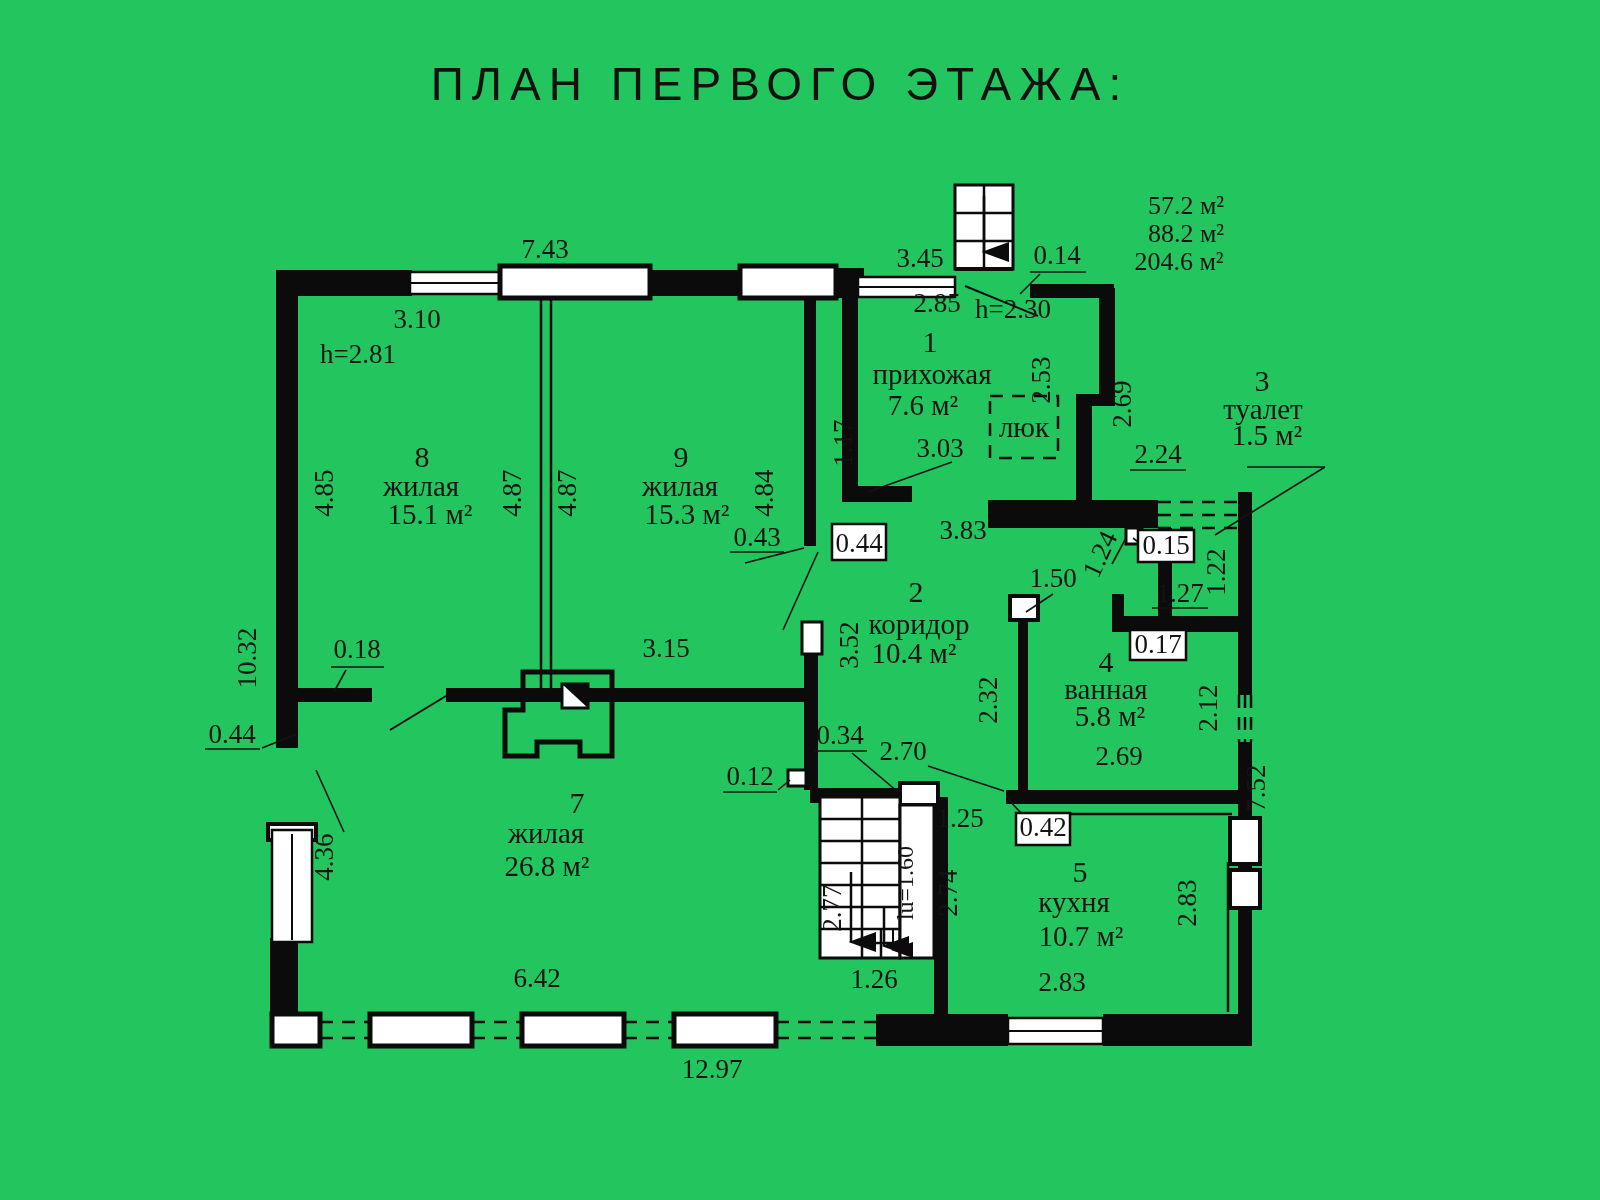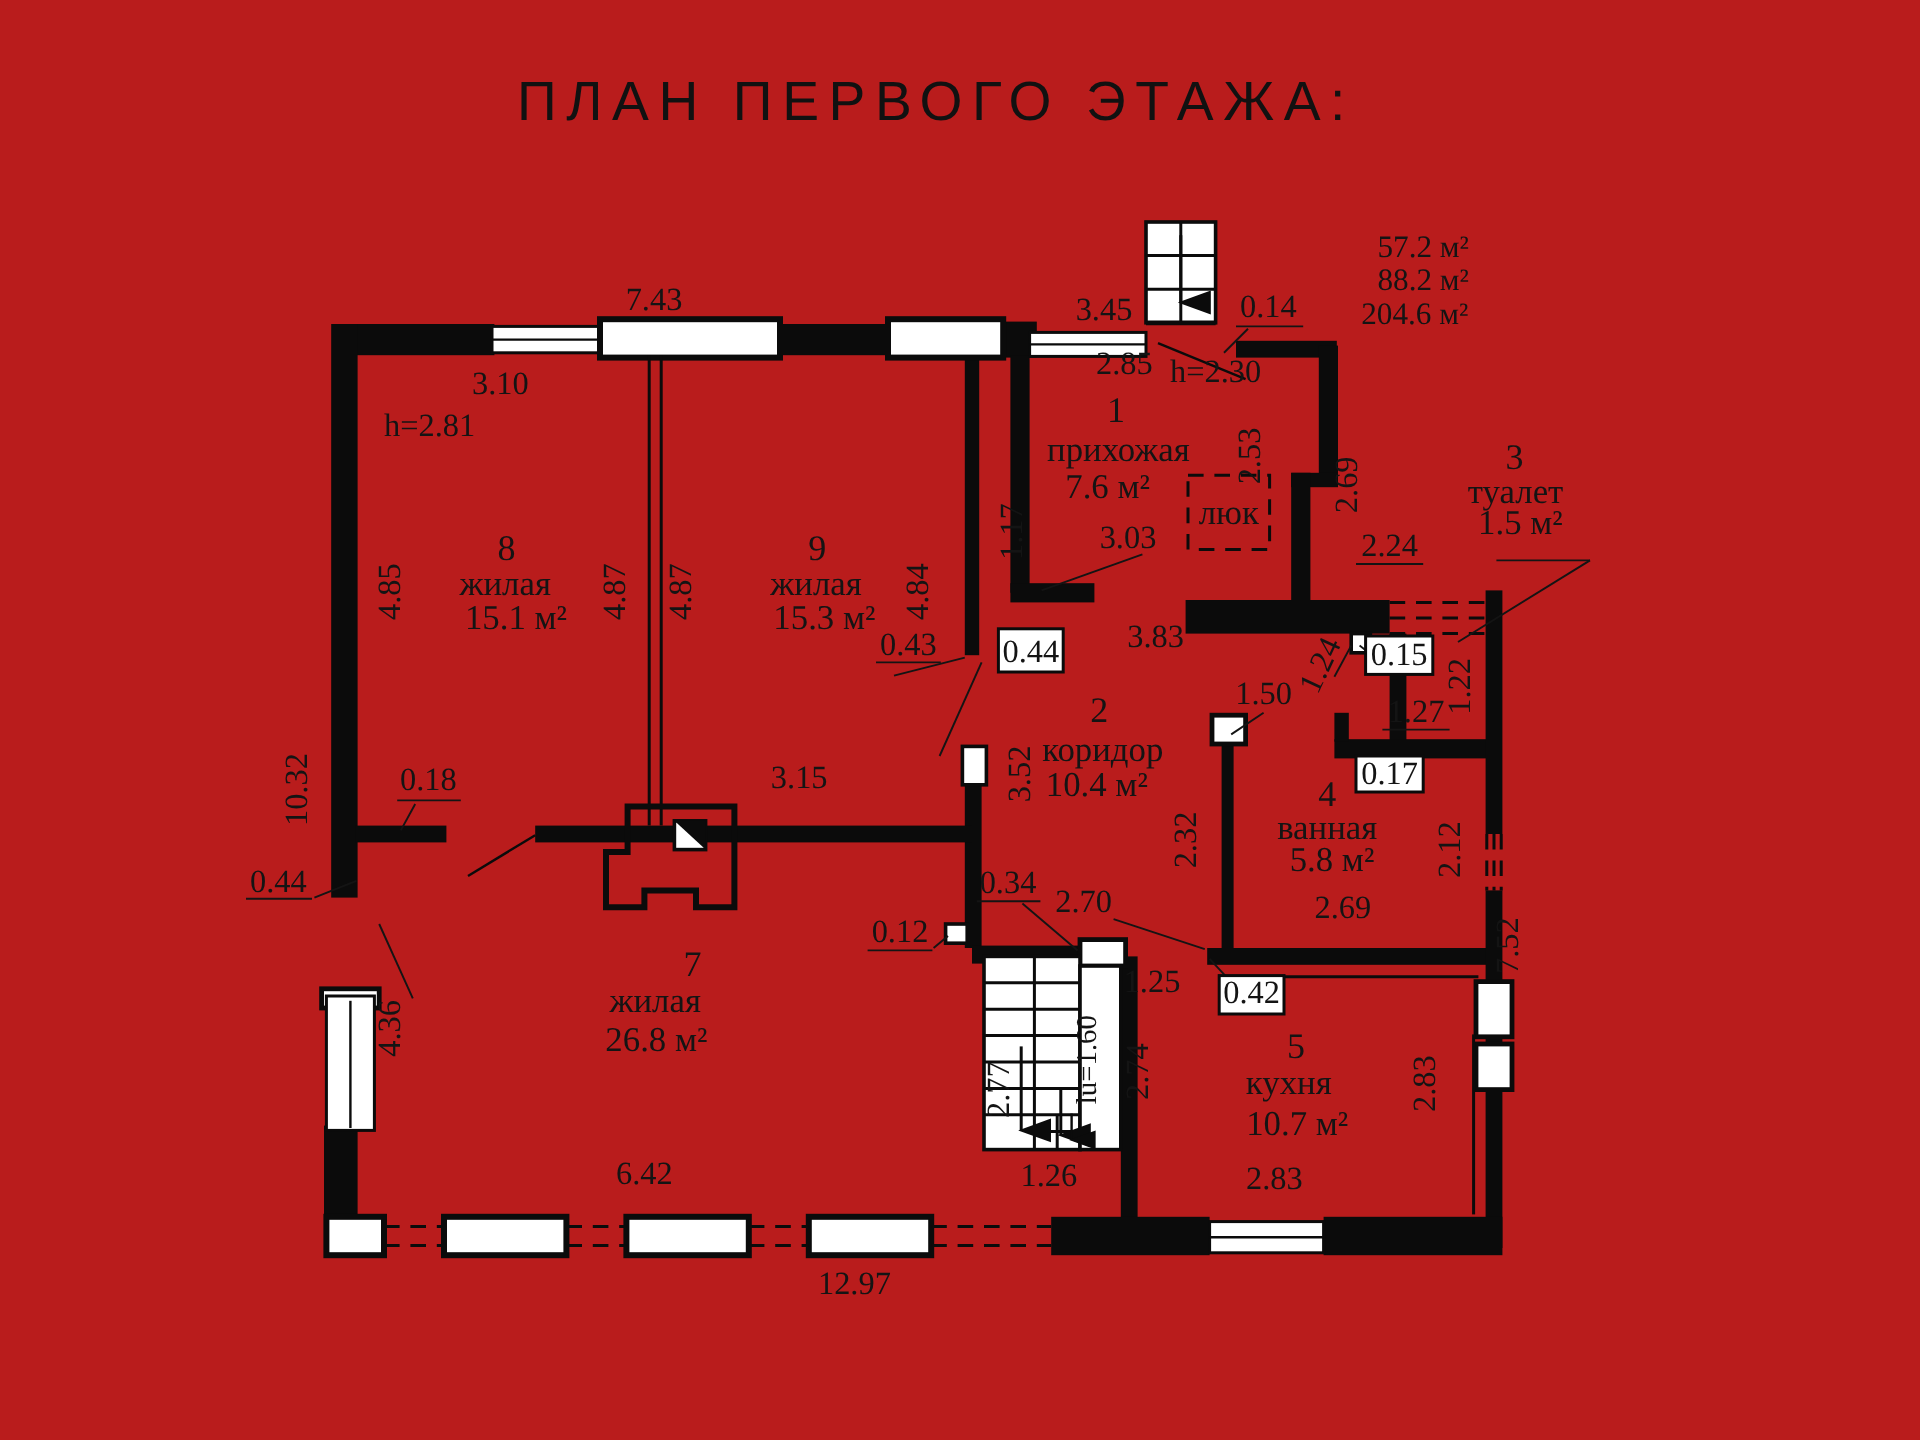--- a/index.html
+++ b/index.html
@@ -1,16 +1,16 @@
 <!DOCTYPE html>
 <html><head>
 <meta charset="utf-8">
 <style>
   html,body{margin:0;padding:0;background:#ffffff;}
-  .page{width:1600px;height:1200px;position:relative;background:#b91c1c;font-family:"Liberation Serif",serif;}
+  .page{width:1600px;height:1200px;position:relative;background:#22c55e;font-family:"Liberation Serif",serif;}
   svg{display:block;}
   .blk{fill:#0b0b0b;stroke:none;}
   .win{fill:#ffffff;stroke:#0b0b0b;}
   .ln{stroke:#0b0b0b;fill:none;}
   .dsh{stroke:#0b0b0b;fill:none;stroke-dasharray:13 9;}
   .ldr{stroke:#141414;stroke-width:1.6;fill:none;}
   .box{fill:#ffffff;stroke:#0b0b0b;stroke-width:2.5;}
   text{fill:#141414;}
   .dim{font-family:"Liberation Serif",serif;font-size:27px;text-anchor:middle;}
   .rnum{font-family:"Liberation Serif",serif;font-size:30px;text-anchor:middle;}

